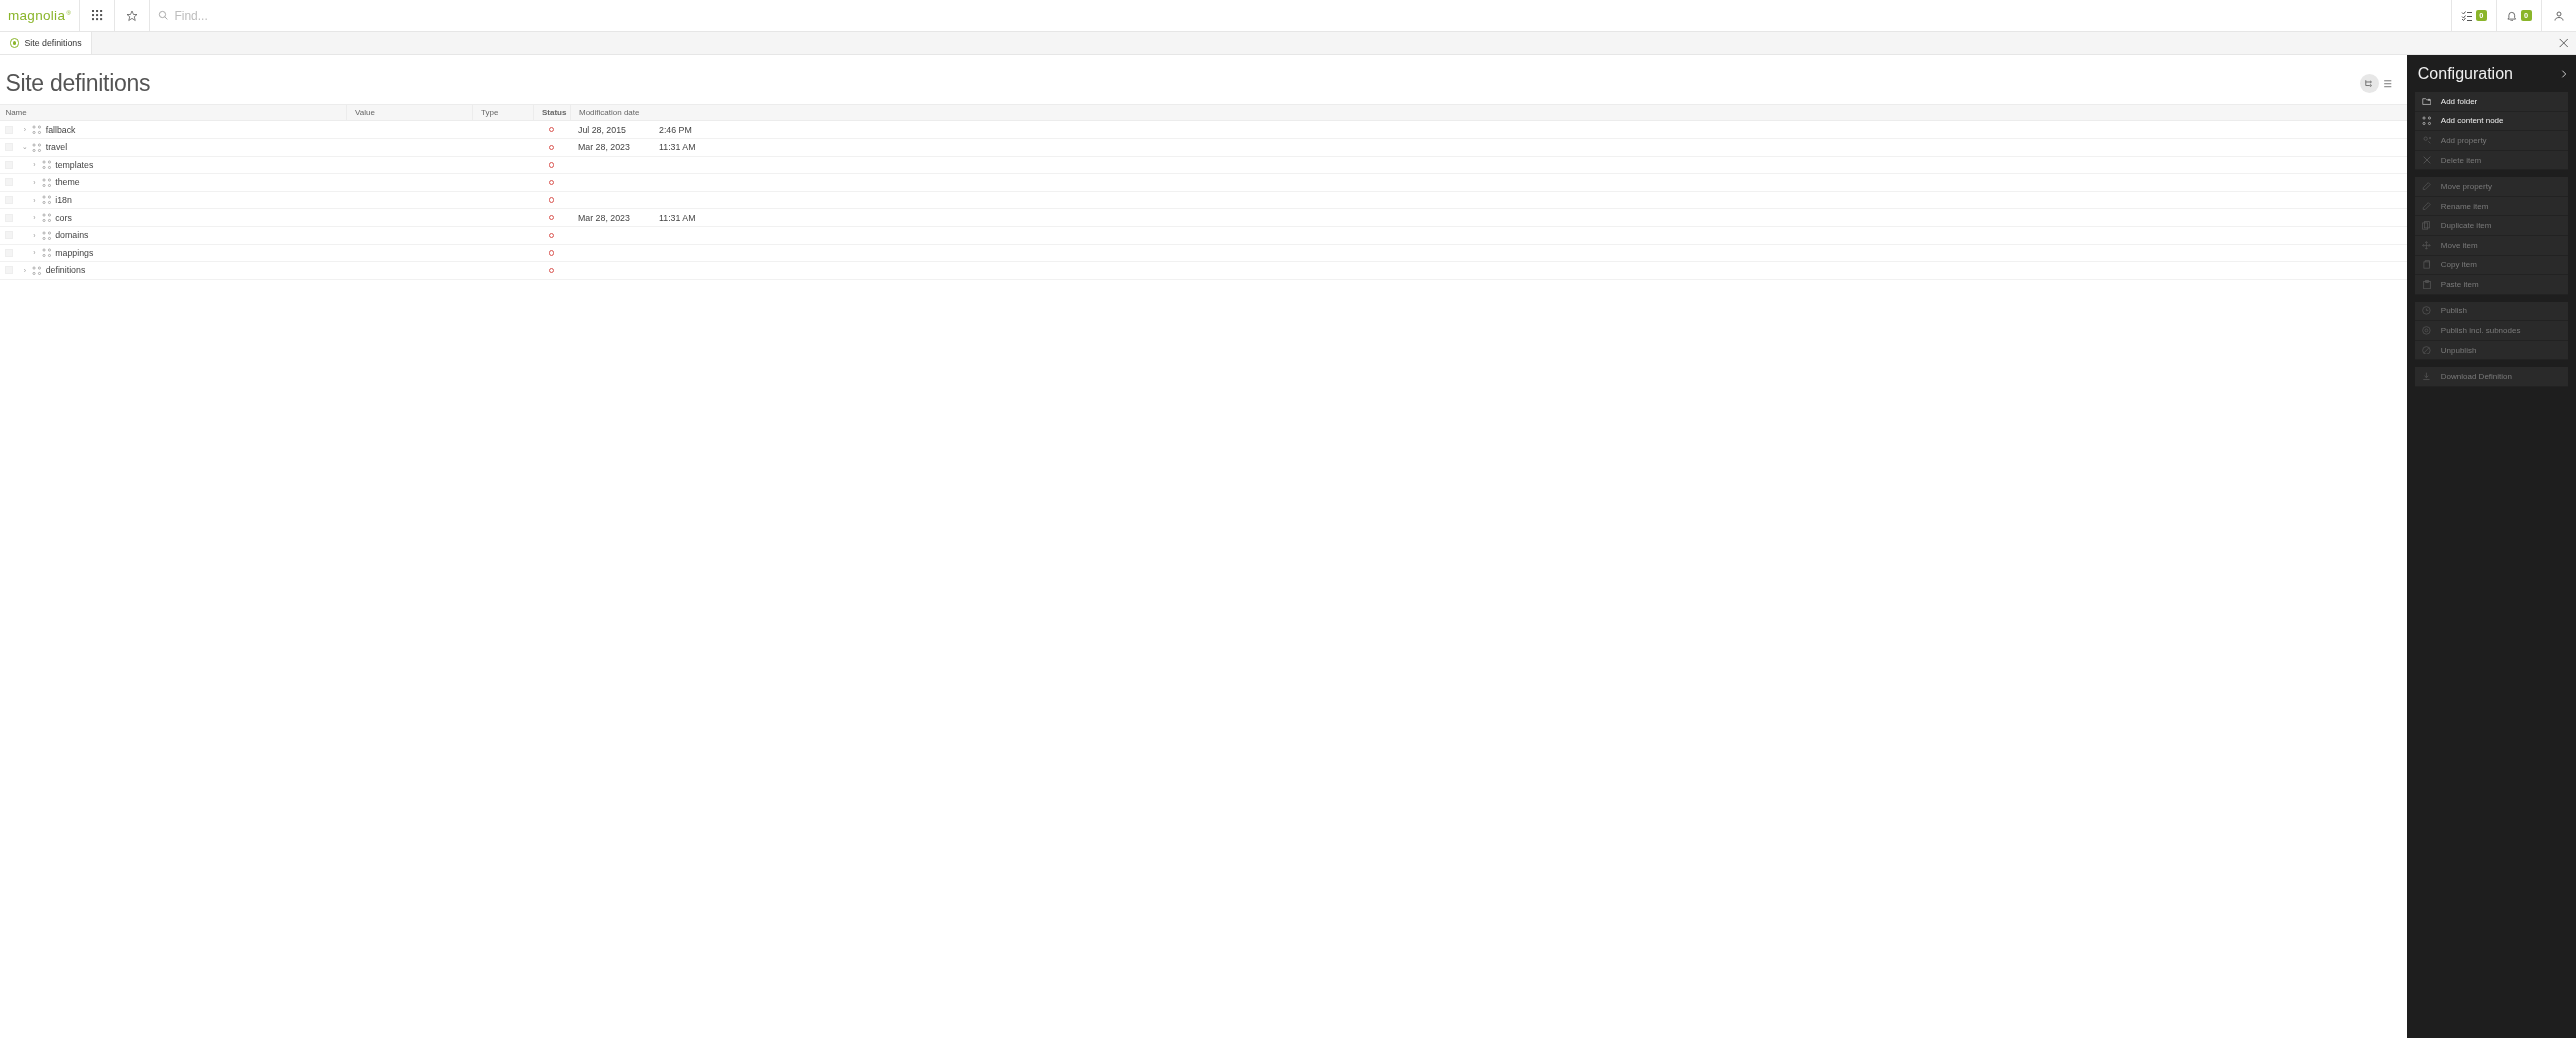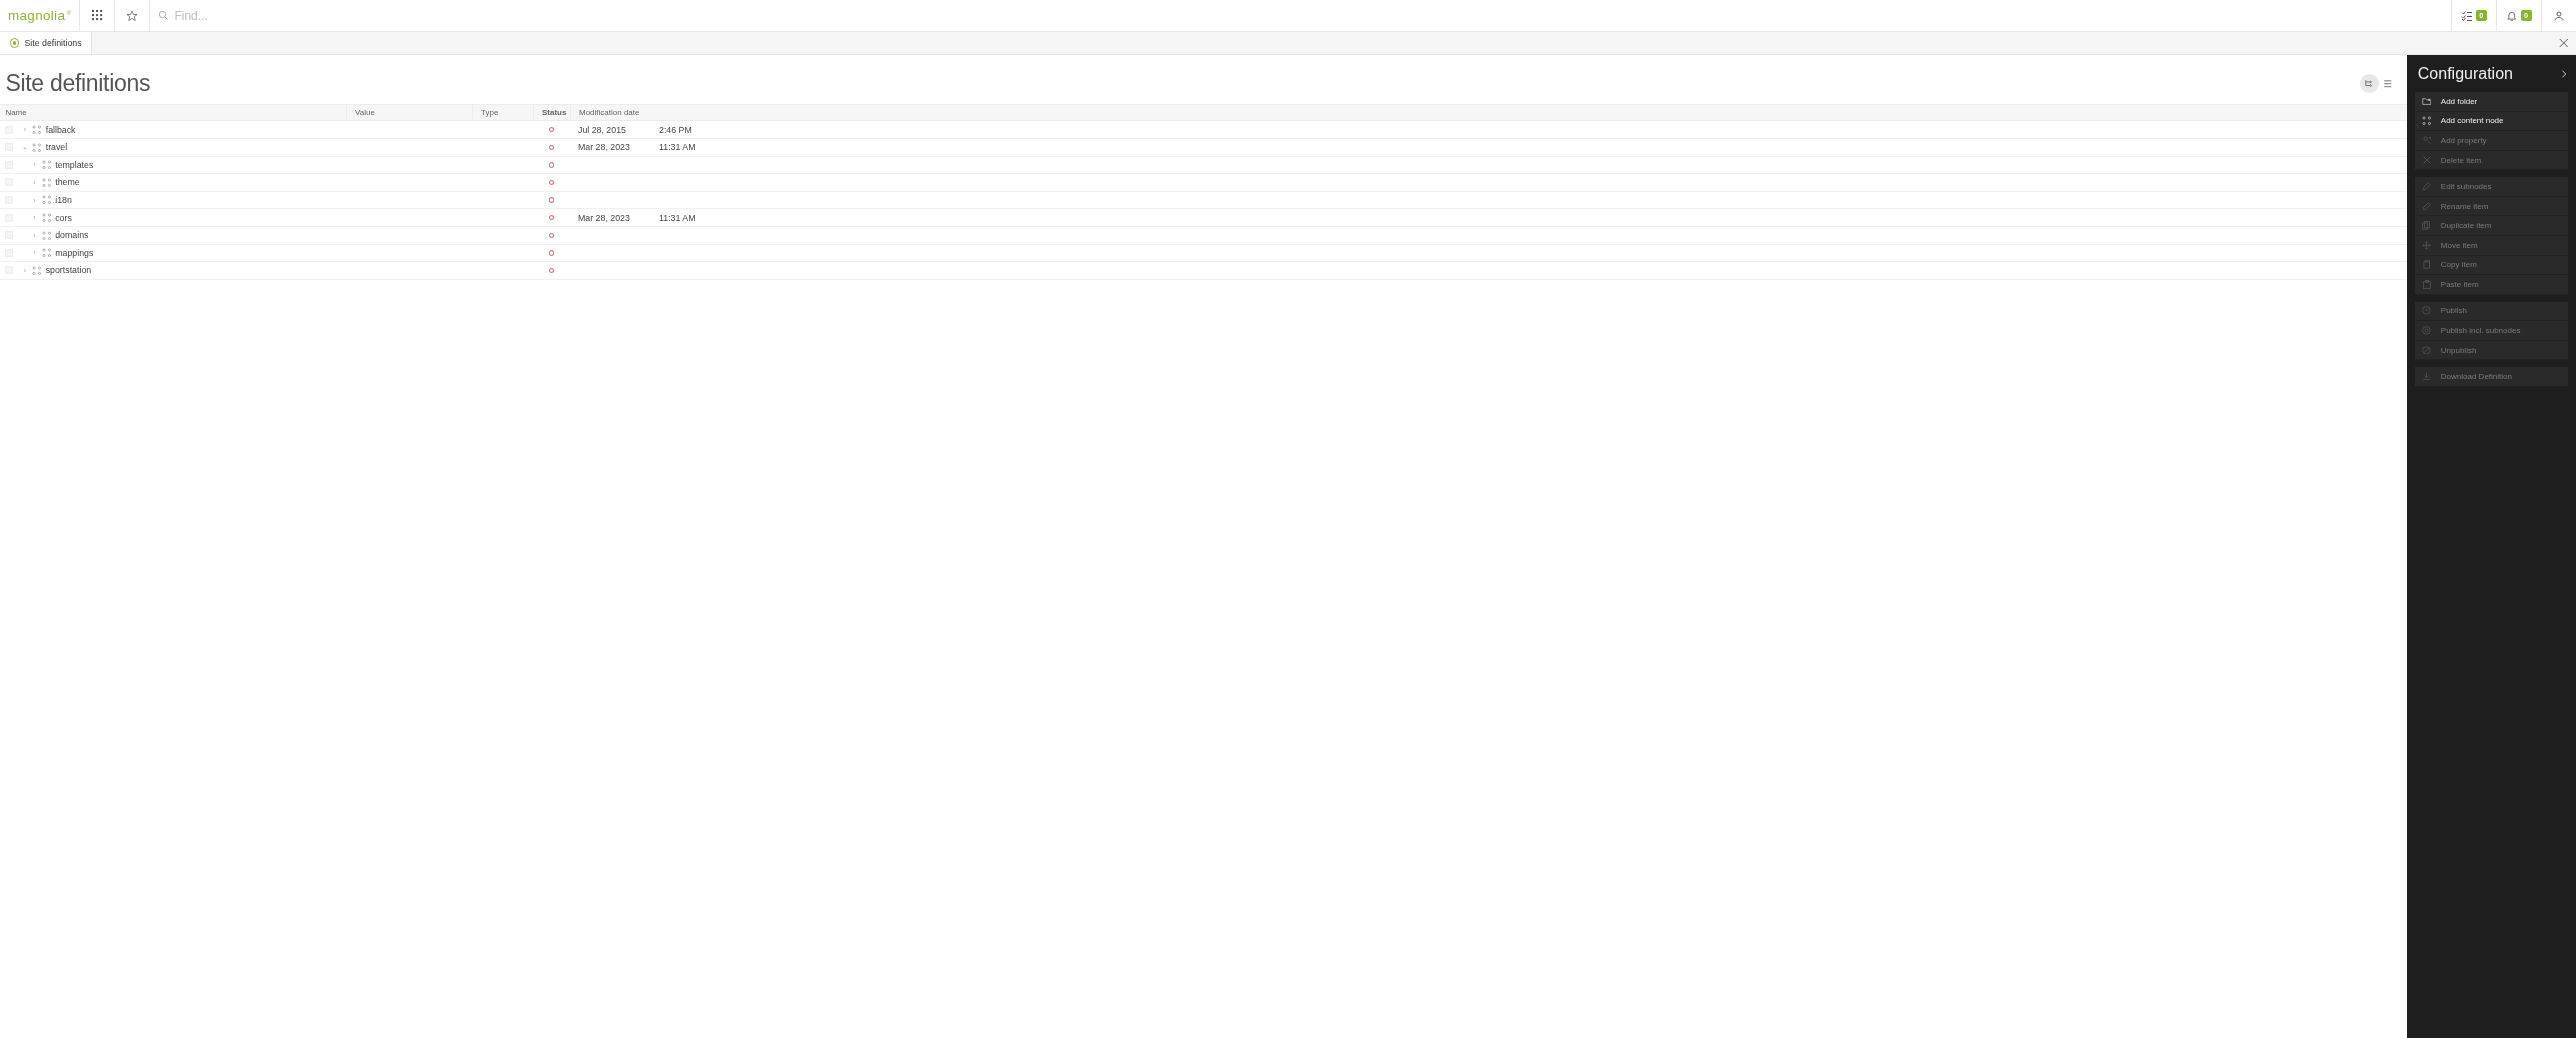--- a/index.html
+++ b/index.html
@@ -387,21 +387,21 @@
             <span class="indent" style="width: 0px;"></span>
             <span class="chev">›</span>
             <span class="node-ico">
               <svg width="9.5" height="9.5" viewBox="0 0 14 14" fill="none" stroke="#8f8f8f" stroke-width="1">
                 <circle cx="3" cy="3" r="1.6"></circle>
                 <circle cx="11" cy="3" r="1.6"></circle>
                 <circle cx="3" cy="11" r="1.6"></circle>
                 <circle cx="11" cy="11" r="1.6"></circle>
               </svg>
             </span>
-            <span>sportstation</span>
+            <span>definitions</span>
           </div>
           <div class="c-value"></div>
           <div class="c-type"></div>
           <div class="c-status">
             <span class="status-dot"></span>
           </div>
           <div class="c-mod">
             <span class="mdate"></span>
             <span></span>
           </div>
@@ -462,21 +462,21 @@
             <span>Delete item</span>
           </div>
         </div>
         <div class="sp-group">
           <div class="sp-item disabled">
             <span class="sp-ico">
               <svg width="8.8" height="8.8" viewBox="0 0 14 14" fill="none" stroke="#8a8a8a" stroke-width="1.2">
                 <path d="M10 1l3 3L5 12H2V9z"></path>
               </svg>
             </span>
-            <span>Edit subnodes</span>
+            <span>Move property</span>
           </div>
           <div class="sp-item disabled">
             <span class="sp-ico">
               <svg width="8.8" height="8.8" viewBox="0 0 14 14" fill="none" stroke="#8a8a8a" stroke-width="1.2">
                 <path d="M10 1l3 3L5 12H2V9z"></path>
               </svg>
             </span>
             <span>Rename item</span>
           </div>
           <div class="sp-item disabled">

